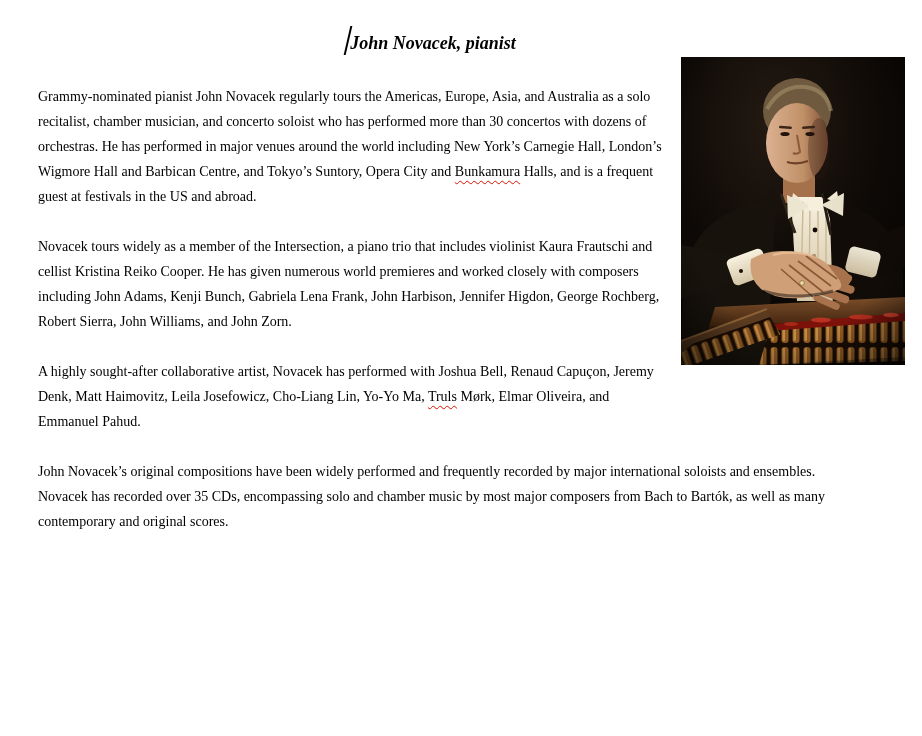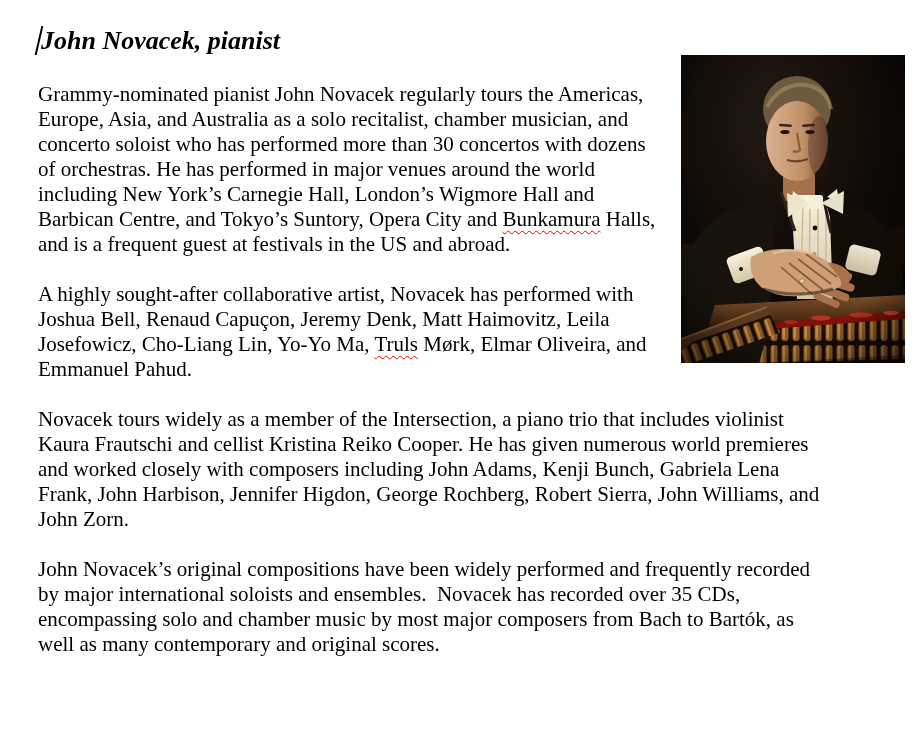--- a/index.html
+++ b/index.html
@@ -3,34 +3,34 @@
 <meta charset="utf-8">
 <style>
   html,body{margin:0;padding:0;}
   body{
     width:922px;height:736px;overflow:hidden;
     background:#ffffff;color:#000000;
     font-family:"Liberation Serif","DejaVu Serif",serif;
   }
   .page{padding:0 17px 0 38px;}
   .doc-title{
-    font-size:26px;line-height:28px;font-weight:bold;font-style:italic;
-    text-align:left;margin:26px 80px 27px 0;white-space:nowrap;
+    font-size:18px;line-height:28px;font-weight:bold;font-style:italic;
+    text-align:center;margin:26px 80px 27px 0;white-space:nowrap;
   }
   .caret{
     display:inline-block;width:2px;height:29px;background:#000;
     transform:skewX(-13deg);vertical-align:-6px;margin-right:1px;
   }
   .photo{
     float:right;width:224px;height:308px;
     margin:-27px 0 44px 13px;
   }
   .photo svg{display:block;width:224px;height:308px;}
   p.para{
-    font-size:21px;line-height:25px;
+    font-size:14px;line-height:25px;
     margin:0 80px 25px 0;text-align:left;
   }
   .misspell{
     text-decoration:underline;
     text-decoration-style:wavy;
     text-decoration-color:var(--misspell-color,#dd1100);
     text-decoration-thickness:1px;
     text-underline-offset:4px;
   }
 </style>
@@ -145,17 +145,17 @@
       <path d="M125,199 L156,222 M117,204 L150,229 M108,208 L142,235 M100,212 L132,240" stroke="#8a5835" stroke-width="1.6" fill="none"></path>
       <path d="M92,198 Q112,192 136,200" stroke="#e8c09a" stroke-width="2.4" fill="none" opacity="0.8"></path>
       <circle cx="121" cy="226" r="2.4" fill="#ead9a8" stroke="#8a6a30" stroke-width="0.8"></circle>
       <path d="M82,234 Q115,244 152,234" stroke="rgba(0,0,0,0.45)" stroke-width="3" fill="none"></path>
 
       <rect width="224" height="308" fill="url(#vig)"></rect>
     </svg>
   </div>
 
   <p class="para"><span>Grammy-nominated pianist John Novacek regularly tours the Americas, Europe, Asia, and Australia as a solo recitalist, chamber musician, and concerto soloist who has performed more than 30 concertos with dozens of orchestras. He has performed in major venues around the world including New York’s Carnegie Hall, London’s Wigmore Hall and Barbican Centre, and Tokyo’s Suntory, Opera City and </span><span class="misspell">Bunkamura</span><span> Halls, and is a frequent guest at festivals in the US and abroad.</span></p>
+  <p class="para"><span>Novacek tours widely as a member of the Intersection, a piano trio that includes violinist Kaura Frautschi and cellist Kristina Reiko Cooper. He has given numerous world premieres and worked closely with composers including John Adams, Kenji Bunch, Gabriela Lena Frank, John Harbison, Jennifer Higdon, George Rochberg, Robert Sierra, John Williams, and John Zorn.</span></p>
   <p class="para"><span>A highly sought-after collaborative artist, Novacek has performed with Joshua Bell, Renaud Capuçon, Jeremy Denk, Matt Haimovitz, Leila Josefowicz, Cho-Liang Lin, Yo-Yo Ma, </span><span class="misspell">Truls</span><span> Mørk, Elmar Oliveira, and Emmanuel Pahud.</span></p>
-  <p class="para"><span>Novacek tours widely as a member of the Intersection, a piano trio that includes violinist Kaura Frautschi and cellist Kristina Reiko Cooper. He has given numerous world premieres and worked closely with composers including John Adams, Kenji Bunch, Gabriela Lena Frank, John Harbison, Jennifer Higdon, George Rochberg, Robert Sierra, John Williams, and John Zorn.</span></p>
   <p class="para"><span>John Novacek’s original compositions have been widely performed and frequently recorded by major international soloists and ensembles.&nbsp; Novacek has recorded over 35 CDs, encompassing solo and chamber music by most major composers from Bach to Bartók, as well as many contemporary and original scores.</span></p>
 
 </div>
 
 </body></html>

